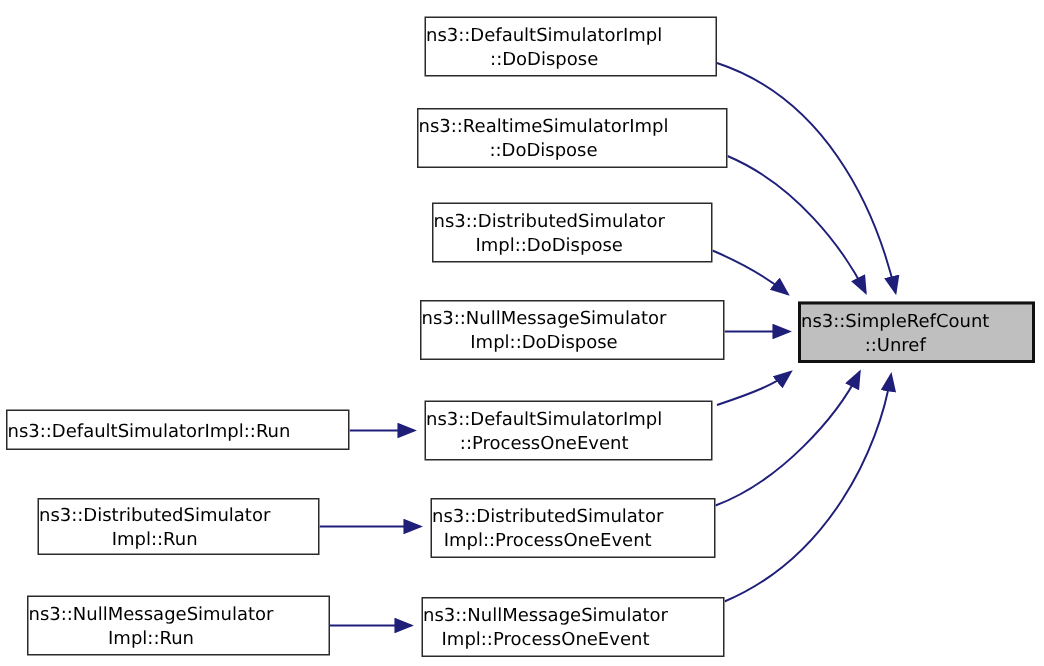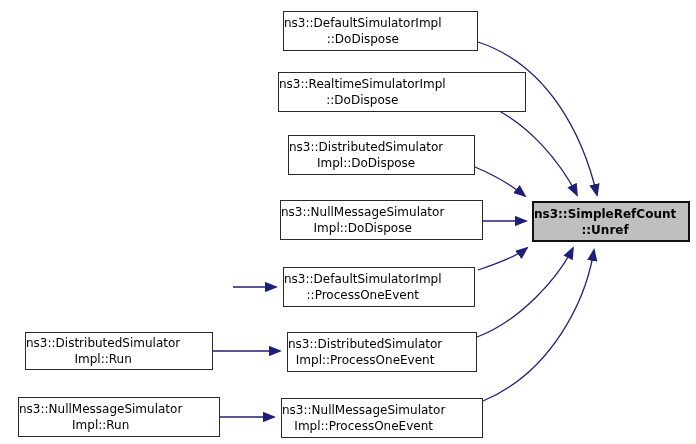--- a/index.html
+++ b/index.html
@@ -71,21 +71,21 @@
     <path class="edge" d="M483,401 C552,372 586,300 594,250" marker-end="url(#arrow)"></path>
     <path class="edge" d="M233,287 L276,287" marker-end="url(#arrow)"></path>
     <path class="edge" d="M213,351 L280,351" marker-end="url(#arrow)"></path>
     <path class="edge" d="M220,417 L274,417" marker-end="url(#arrow)"></path>
   </svg>
 
   <div class="node" style="left:283px; top:11px; width:195px; height:40px;">
     <span>ns3::DefaultSimulatorImpl
 ::DoDispose</span>
   </div>
-  <div class="node" style="left:278px; top:72px; width:248px; height:40px;">
+  <div class="node" style="left:278px; top:72px; width:207px; height:40px;">
     <span>ns3::RealtimeSimulatorImpl
 ::DoDispose</span>
   </div>
   <div class="node" style="left:288px; top:135px; width:187px; height:40px;">
     <span>ns3::DistributedSimulator
 Impl::DoDispose</span>
   </div>
   <div class="node" style="left:280px; top:200px; width:203px; height:40px;">
     <span>ns3::NullMessageSimulator
 Impl::DoDispose</span>
@@ -96,27 +96,30 @@
   </div>
   <div class="node" style="left:287px; top:332px; width:190px; height:40px;">
     <span>ns3::DistributedSimulator
 Impl::ProcessOneEvent</span>
   </div>
   <div class="node" style="left:281px; top:398px; width:202px; height:40px;">
     <span>ns3::NullMessageSimulator
 Impl::ProcessOneEvent</span>
   </div>
 
+  <div class="node" style="left:4px; top:273px; width:229px; height:27px;">
+    <span>ns3::DefaultSimulatorImpl::Run</span>
+  </div>
   <div class="node" style="left:25px; top:332px; width:188px; height:38px;">
     <span>ns3::DistributedSimulator
 Impl::Run</span>
   </div>
   <div class="node" style="left:18px; top:397px; width:202px; height:40px;">
     <span>ns3::NullMessageSimulator
 Impl::Run</span>
   </div>
 
-  <div class="node highlight" style="left:532px; top:201px; width:158px; height:41px;font-weight:bold;">
+  <div class="node highlight" style="left:532px; top:201px; width:158px; height:41px;">
     <span>ns3::SimpleRefCount
 ::Unref</span>
   </div>
 
 </div>
 
 </body></html>

